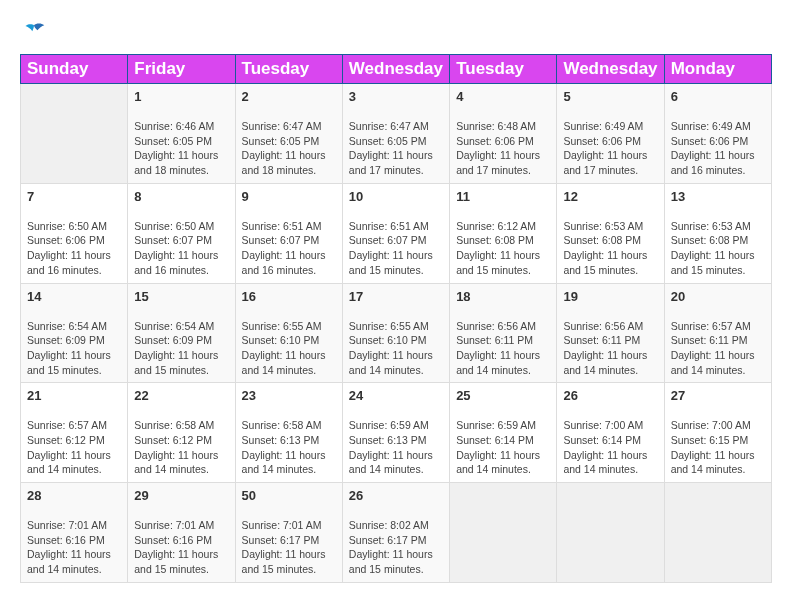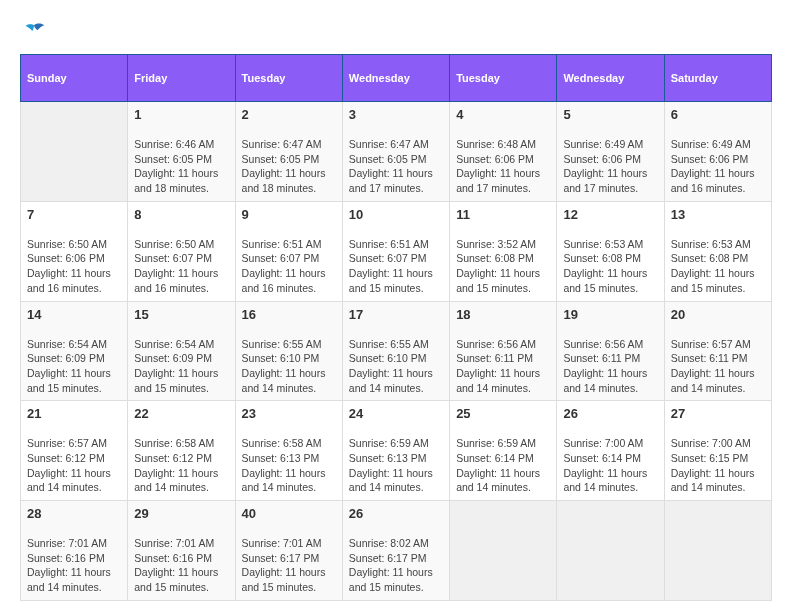--- a/index.html
+++ b/index.html
@@ -50,25 +50,25 @@
       font-size: 16px;
       font-weight: normal;
       color: #555;
     }
     table {
       width: 100%;
       border-collapse: collapse;
       font-size: 11px;
     }
     thead tr th {
-      background-color: #8b5cf6;
+      background-color: #d946ef;
       color: #fff;
-      padding: 17px 6px;
+      padding: 4px 6px;
       text-align: left;
-      font-size: 11px;
+      font-size: 17px;
       font-weight: bold;
       border: 1px solid #1a5a9a;
     }
     tbody tr {
       border-bottom: 1px solid #ccc;
     }
     tbody tr:nth-child(odd) {
       background-color: #f9f9f9;
     }
     tbody tr:nth-child(even) {
@@ -122,21 +122,21 @@
 
 <table>
   <thead>
     <tr>
     <th>Sunday</th>
         <th>Friday</th>
         <th>Tuesday</th>
         <th>Wednesday</th>
         <th>Tuesday</th>
         <th>Wednesday</th>
-        <th>Saturday</th>
+        <th>Monday</th>
       </tr>
   </thead>
   <tbody id="calendar-body">
   <tr>
         <td class="empty-cell"></td>
         <td>
         <span class="day-number">1</span>
         <div class="day-info">
           <span>Sunrise: 6:46 AM</span><br>
           <span>Sunset: 6:05 PM</span><br>
@@ -213,21 +213,21 @@
         <span class="day-number">10</span>
         <div class="day-info">
           <span>Sunrise: 6:51 AM</span><br>
           <span>Sunset: 6:07 PM</span><br>
           <span>Daylight: 11 hours and 15 minutes.</span>
         </div>
       </td>
         <td>
         <span class="day-number">11</span>
         <div class="day-info">
-          <span>Sunrise: 3:52 AM</span><br>
+          <span>Sunrise: 6:12 AM</span><br>
           <span>Sunset: 6:08 PM</span><br>
           <span>Daylight: 11 hours and 15 minutes.</span>
         </div>
       </td>
         <td>
         <span class="day-number">12</span>
         <div class="day-info">
           <span>Sunrise: 6:53 AM</span><br>
           <span>Sunset: 6:08 PM</span><br>
           <span>Daylight: 11 hours and 15 minutes.</span>
@@ -369,21 +369,21 @@
       </td>
         <td>
         <span class="day-number">29</span>
         <div class="day-info">
           <span>Sunrise: 7:01 AM</span><br>
           <span>Sunset: 6:16 PM</span><br>
           <span>Daylight: 11 hours and 15 minutes.</span>
         </div>
       </td>
         <td>
-        <span class="day-number">40</span>
+        <span class="day-number">50</span>
         <div class="day-info">
           <span>Sunrise: 7:01 AM</span><br>
           <span>Sunset: 6:17 PM</span><br>
           <span>Daylight: 11 hours and 15 minutes.</span>
         </div>
       </td>
         <td>
         <span class="day-number">26</span>
         <div class="day-info">
           <span>Sunrise: 8:02 AM</span><br>

